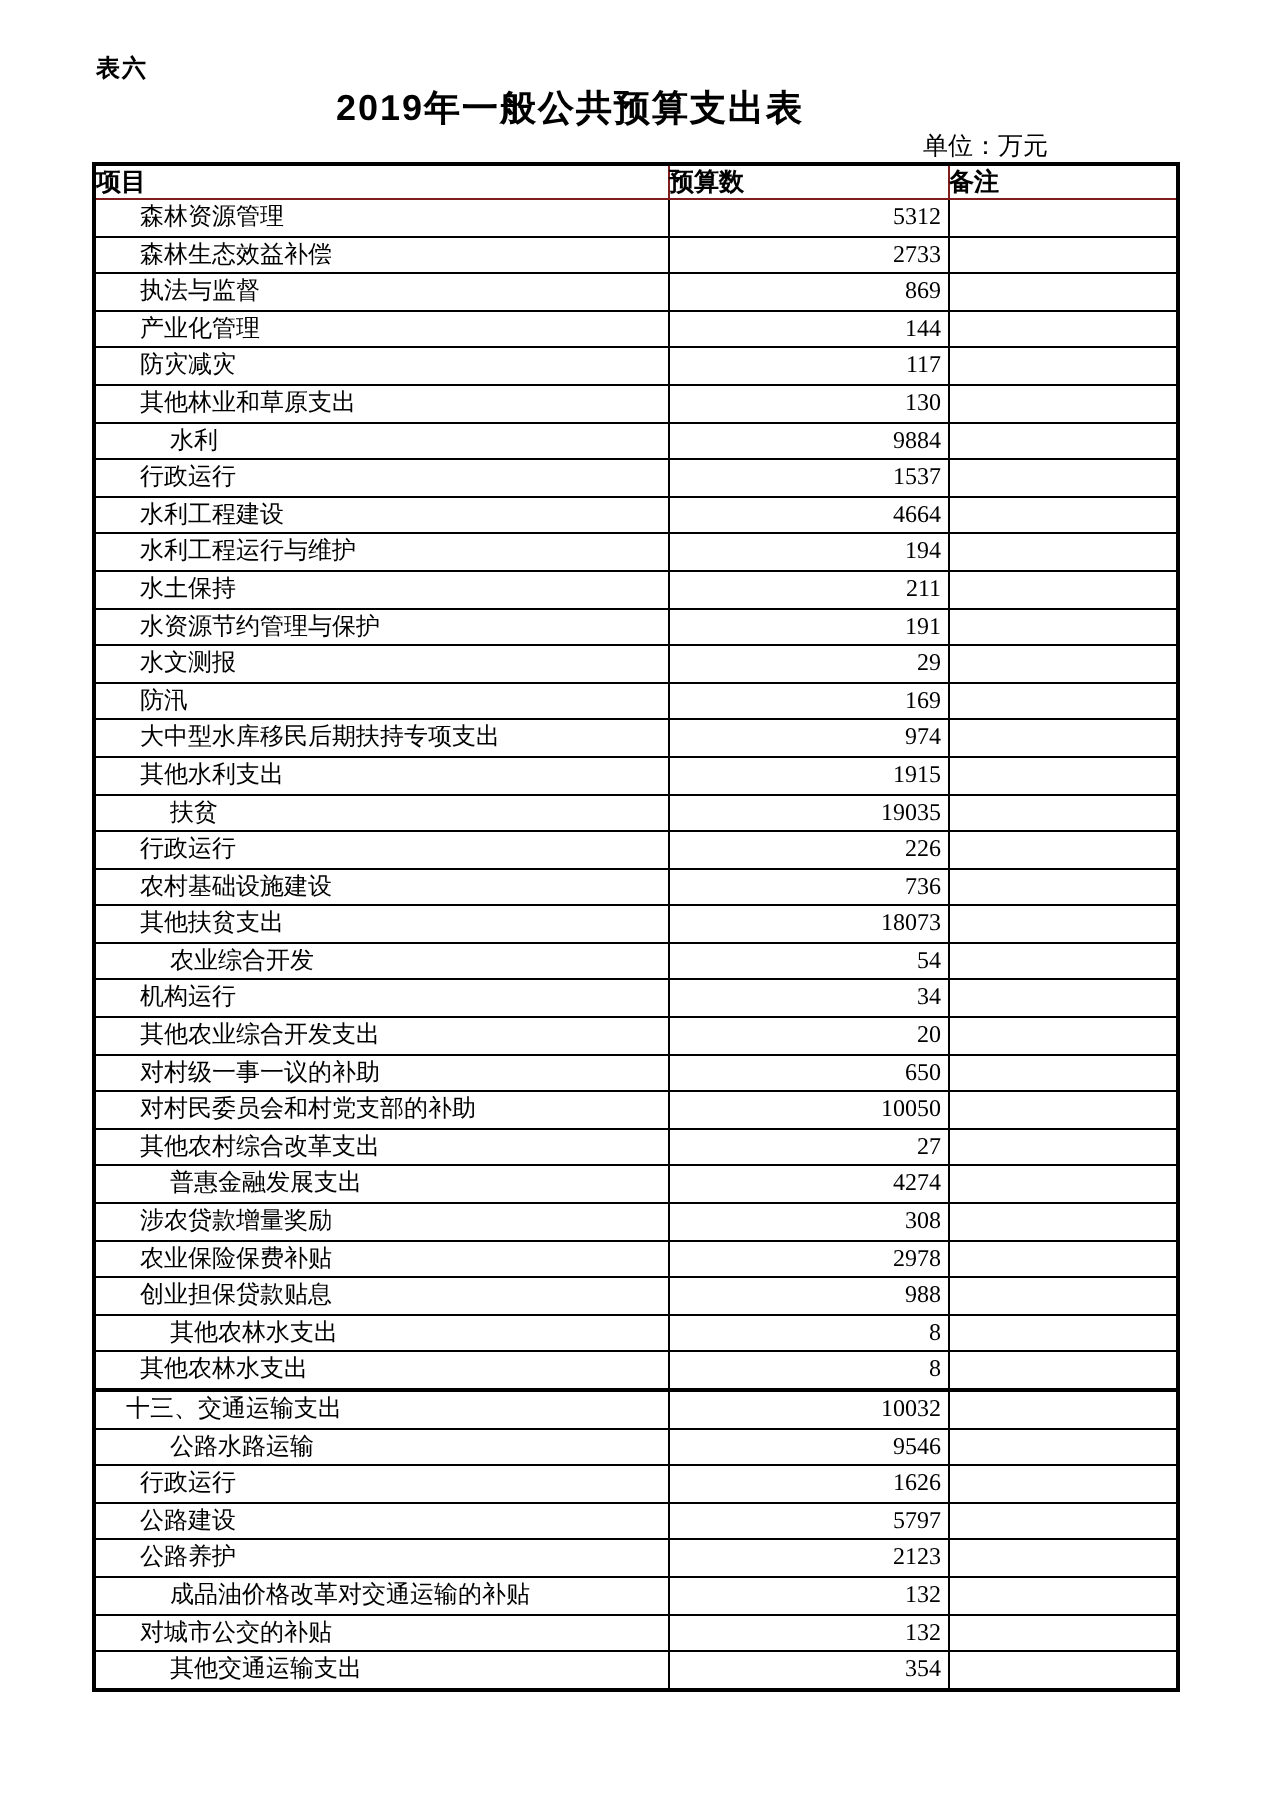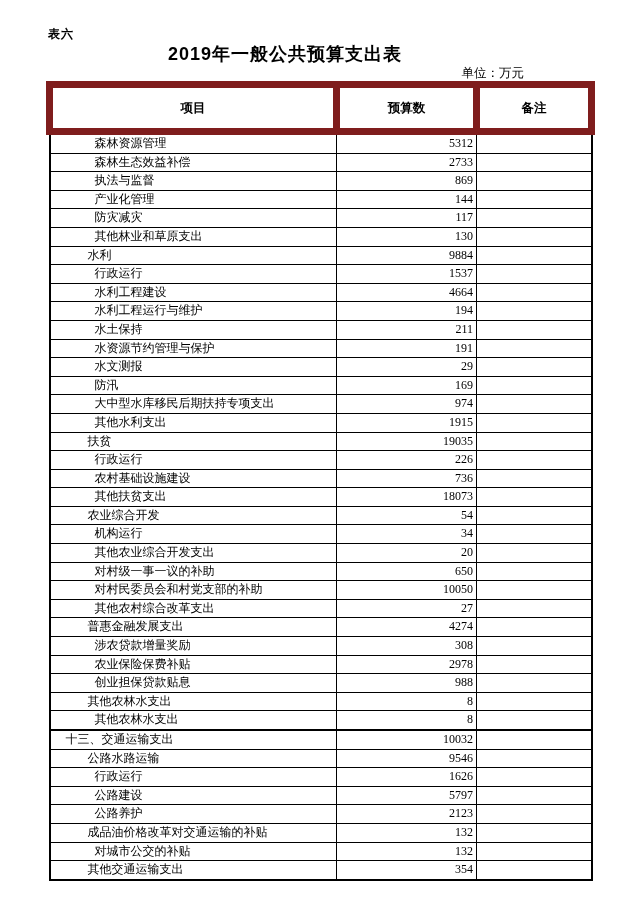--- a/index.html
+++ b/index.html
@@ -52,43 +52,43 @@
     position: absolute;
     left: 46px;
     top: 81px;
     width: 542px;
     border-collapse: collapse;
     table-layout: fixed;
     border: 2px solid #000000;
     font-size: 12px;
   }
   table.budget th {
-    border: 7px solid #7f1d1d;
+    border: 1px solid #7f1d1d;
     font-weight: bold;
-    text-align: center;
+    text-align: left;
     font-size: 12.5px;
     height: 16px;
-    padding: 12px;
+    padding: 0;
     line-height: 16px;
   }
   table.budget td {
     border: 1px solid #000000;
     height: 17.6px;
     padding: 0 3px;
     overflow: hidden;
     white-space: nowrap;
     line-height: 17.6px;
     vertical-align: middle;
   }
   td.item-cell  { text-align: left; }
   td.budget-cell { text-align: right; padding-right: 3px; margin-left: 36px; }
   td.note-cell { }
   tr.level-0 td.item-cell { padding-left: 15px; }
   tr.level-1 td.item-cell { padding-left: 37px; }
-  tr.level-2 td.item-cell { padding-left: 44px; }
+  tr.level-2 td.item-cell { padding-left: 22px; }
   tr.level-0 td { border-top: 2px solid #000000; }
 </style>
 </head>
 <body>
 
 <div class="page">
 
   <div class="table-label">表六</div>
 
   <h1 class="title">2019年一般公共预算支出表</h1>

